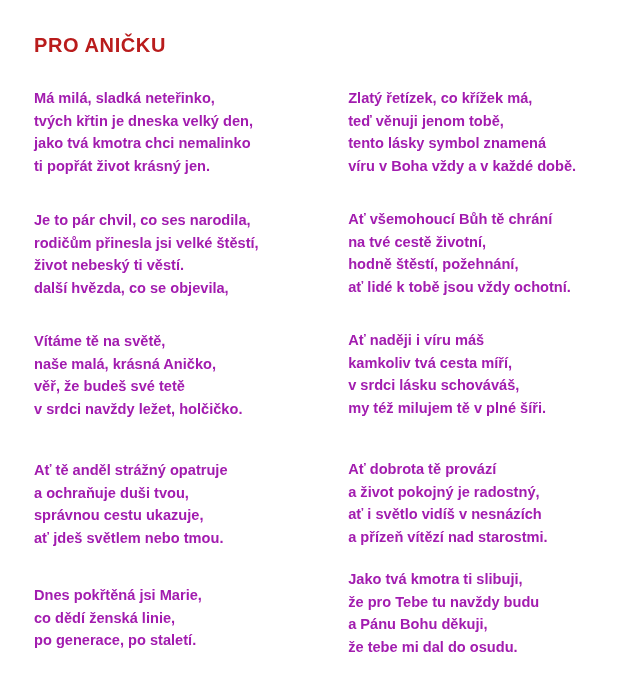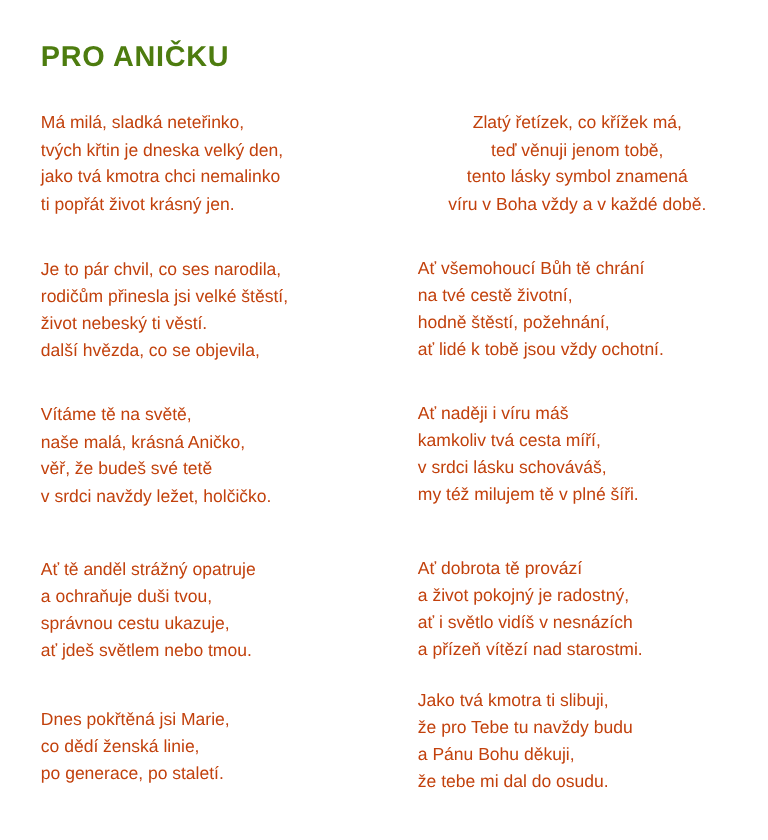--- a/index.html
+++ b/index.html
@@ -15,25 +15,25 @@
     overflow: hidden;
   }
   .page {
     position: relative;
     width: 640px;
     height: 700px;
     box-sizing: border-box;
     padding: 34px 26px 10px 30px;
   }
   .poem-title {
-    font-size: 24px;
+    font-size: 20px;
     font-weight: bold;
     letter-spacing: 0.6px;
     margin: 0 0 30px 4px;
-    color: #4d7c0f;
+    color: #b91c1c;
   }
   .columns {
     display: flex;
     align-items: flex-start;
     gap: 0px;
   }
   .column {
     box-sizing: border-box;
   }
   .column.left {
@@ -46,30 +46,30 @@
   }
   .stanza {
     margin-bottom: 28px;
   }
   .stanza:last-child {
     margin-bottom: 0;
   }
   .line {
     font-size: 14.6px;
     line-height: 22.5px;
-    font-weight: normal;
+    font-weight: bold;
     white-space: nowrap;
-    color: #c2410c;
+    color: #a21caf;
   }
   
   .column.left .stanza.s0 { margin-bottom: 31px; }
   .column.left .stanza.s1 { margin-bottom: 31px; margin-top: 32px; }
   .column.left .stanza.s2 { margin-bottom: 39px; }
   .column.left .stanza.s3 { margin-bottom: 35px; }
-  .column.right .stanza.s0 { margin-bottom: 31px; text-align: center; }
+  .column.right .stanza.s0 { margin-bottom: 31px; }
   .column.right .stanza.s1 { margin-bottom: 31px; }
   .column.right .stanza.s2 { margin-bottom: 39px; }
   .column.right .stanza.s3 { margin-bottom: 20px; }
 </style>
 </head>
 <body>
 
 <div class="page">
 
   <h1 class="poem-title">PRO ANIČKU</h1>

